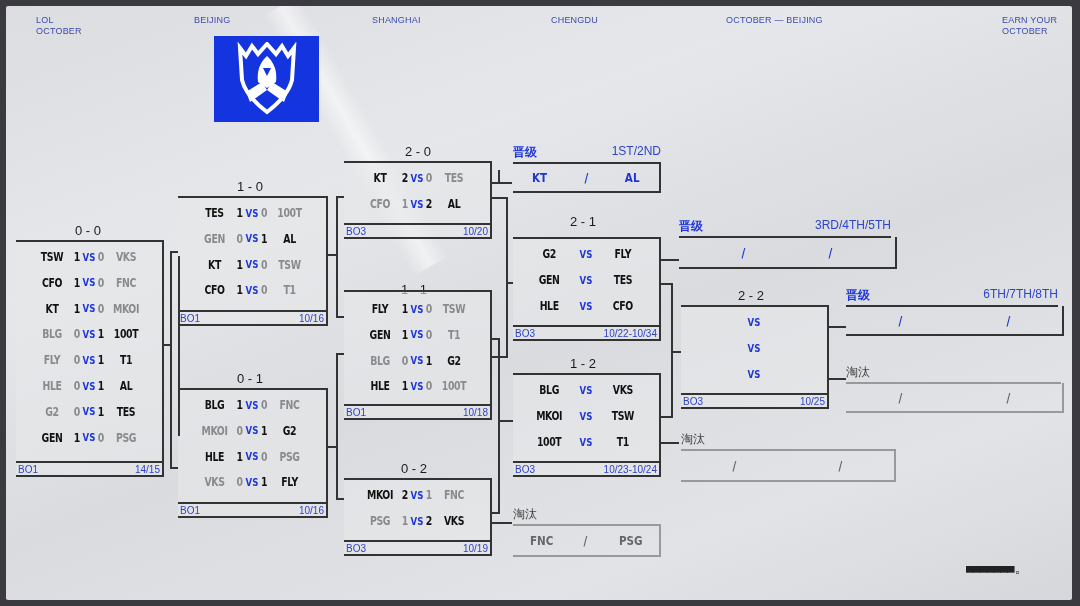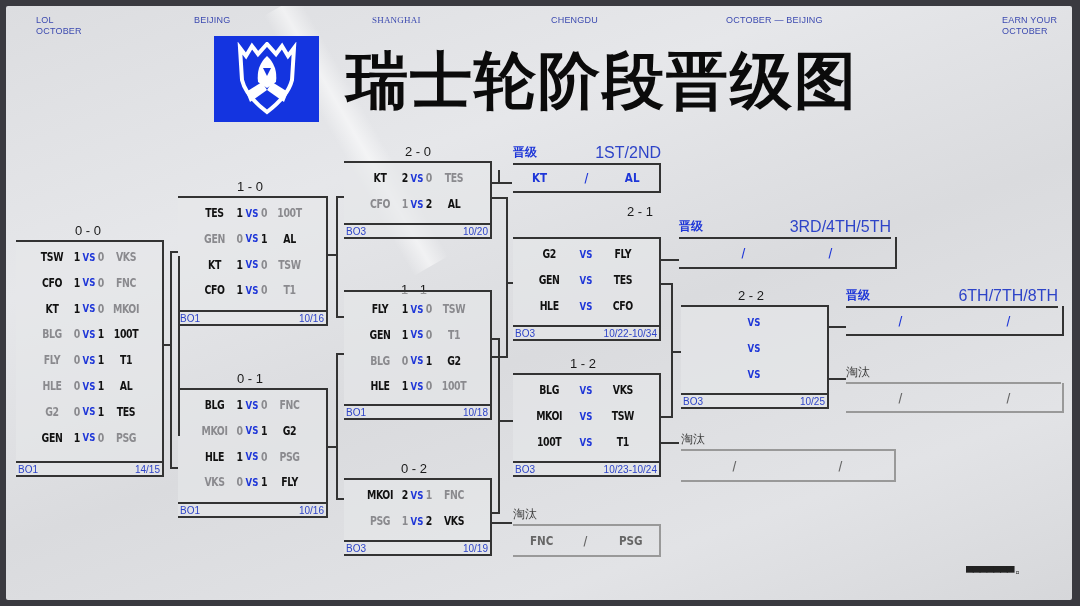--- a/index.html
+++ b/index.html
@@ -60,21 +60,21 @@
   .team.lose { color: #8a8a8e; }
   .sc { width: 14px; text-align: center; color: #111; }
   .sc.lose { color: #8a8a8e; }
   .vs { width: 20px; text-align: center; color: #1e36d8; font-size: 11px; }
   .line { position: absolute; background: #333; }
   .res-head {
     position: absolute; font-size: 12px; display: flex; justify-content: space-between;
     border-bottom: 2px solid #333; padding-bottom: 1px;
   }
   .res-head .adv { color: #1e36d8; font-weight: bold; }
-  .res-head .place { color: #2e44c8; font-size: 16px; }
+  .res-head .place { color: #2e44c8; font-size: 12px; }
   .res-head .elim { color: #444; }
   .res-box {
     position: absolute; border-right: 2px solid #333; border-bottom: 2px solid #333;
     display: flex; align-items: center; justify-content: space-around;
     font-weight: bold; font-size: 13px;
     font-family: "DejaVu Sans", sans-serif;
   }
   .res-box span { transform: scaleX(0.8); display: inline-block; }
   .res-box.adv { color: #1e36d8; }
   .res-box.elim { color: #666; border-color: #999; }
@@ -88,38 +88,37 @@
 <body>
 
 <div class="frame">
   <div class="glare"></div>
 
   <div class="header-text" style="left:30px;top:9px;">
     <div>LOL</div>
     <div>OCTOBER</div>
   </div>
   <div class="header-text" style="left:188px;top:9px;">BEIJING</div>
-  <div class="header-text" style="left:366px;top:9px;font-family:Liberation Serif, serif;">SHANGHAI</div>
+  <div class="header-text" style="left:366px;top:9px;">SHANGHAI</div>
   <div class="header-text" style="left:545px;top:9px;">CHENGDU</div>
   <div class="header-text" style="left:720px;top:9px;">OCTOBER — BEIJING</div>
   <div class="header-text" style="left:996px;top:9px;">
     <div>EARN YOUR</div>
     <div>OCTOBER</div>
   </div>
 
   <div class="logo-box">
     <svg width="70" height="74" viewBox="0 0 70 74">
       <path d="M8 6 L14 14 L20 4 L26 12 L35 2 L44 12 L50 4 L56 14 L62 6 L60 38 Q56 54 35 70 Q14 54 10 38 Z" fill="none" stroke="#fff" stroke-width="4"></path>
       <path d="M35 14 Q24 24 26 40 L35 46 L44 40 Q46 24 35 14 Z" fill="#fff"></path>
       <path d="M31 26 L39 26 L35 34 Z" fill="#1434e0"></path>
       <path d="M14 50 L30 40 L35 48 L18 60 Z" fill="#fff"></path>
       <path d="M56 50 L40 40 L35 48 L52 60 Z" fill="#fff"></path>
     </svg>
   </div>
-  <div class="title">瑞士轮阶段晋级图</div>
 
   <div class="stage-label" style="left:10px;top:217px;width:144px;">0 - 0</div>
   <div class="box" style="left:10px;top:234px;width:148px;height:237px;">
     <div id="r1_00">
         <div class="row" style="top: 4px; justify-content: center;">
           <span class="team">TSW</span>
           <span class="sc">1</span>
           <span class="vs">VS</span>
           <span class="sc lose">0</span>
           <span class="team lose">VKS</span>
@@ -345,21 +344,21 @@
   <div class="res-head" style="left:507px;top:138px;width:148px;">
     <span class="adv">晋级</span>
     <span class="place">1ST/2ND</span>
   </div>
   <div class="res-box adv" style="left:507px;top:157px;width:148px;height:30px;">
     <span>KT</span>
     <span>/</span>
     <span>AL</span>
   </div>
 
-  <div class="stage-label" style="left:507px;top:198px;width:140px;text-align:right;">2 - 1</div>
+  <div class="stage-label" style="left:507px;top:208px;width:140px;">2 - 1</div>
   <div class="box" style="left:507px;top:231px;width:148px;height:104px;">
     <div id="r4_21">
         <div class="row" style="top: 4px; justify-content: center;">
           <span class="team" style="width: 60px;">G2</span>
           <span class="vs" style="width: 50px;">VS</span>
           <span class="team" style="width: 60px;">FLY</span>
         </div>
         <div class="row" style="top: 30px; justify-content: center;">
           <span class="team" style="width: 60px;">GEN</span>
           <span class="vs" style="width: 50px;">VS</span>

